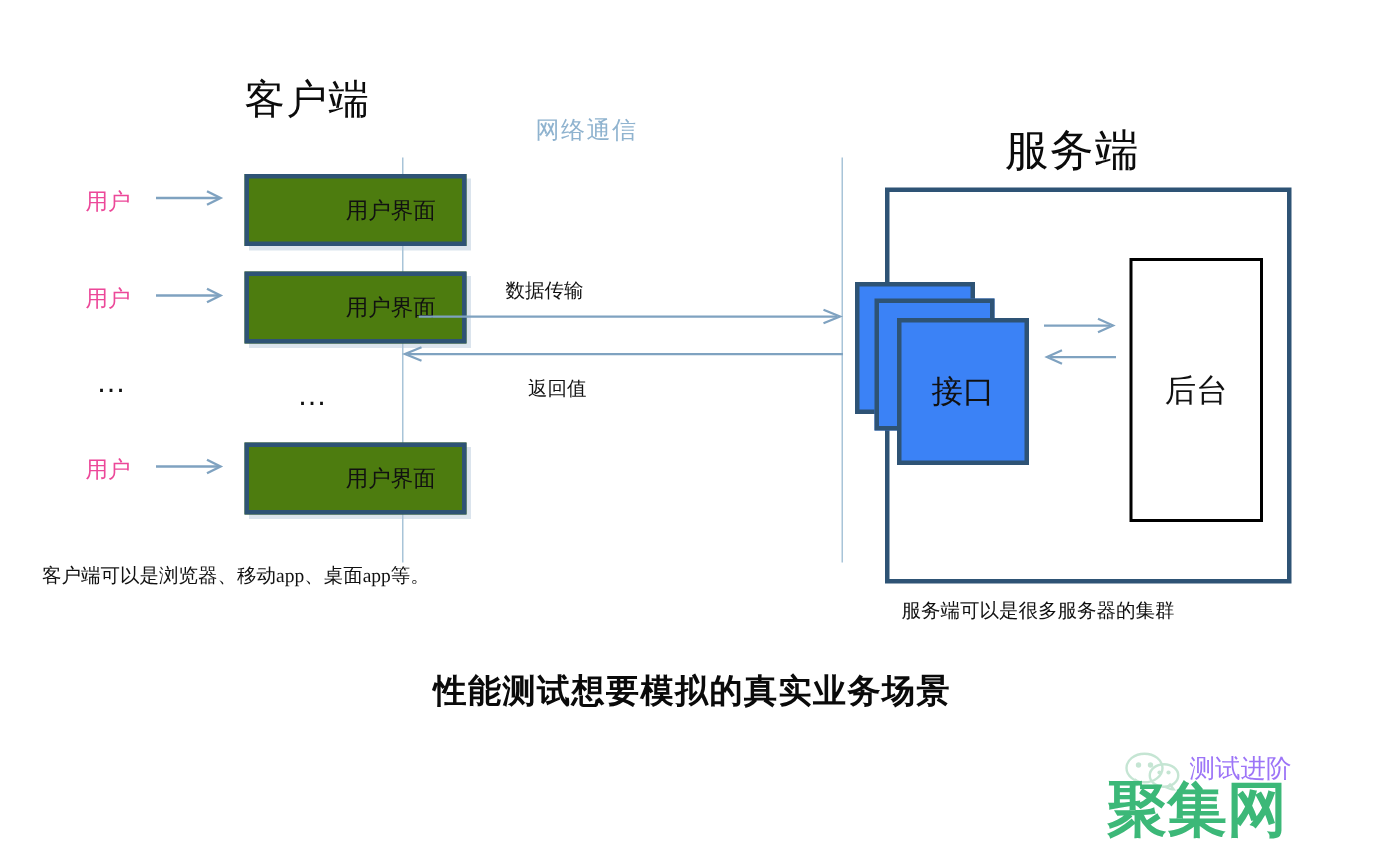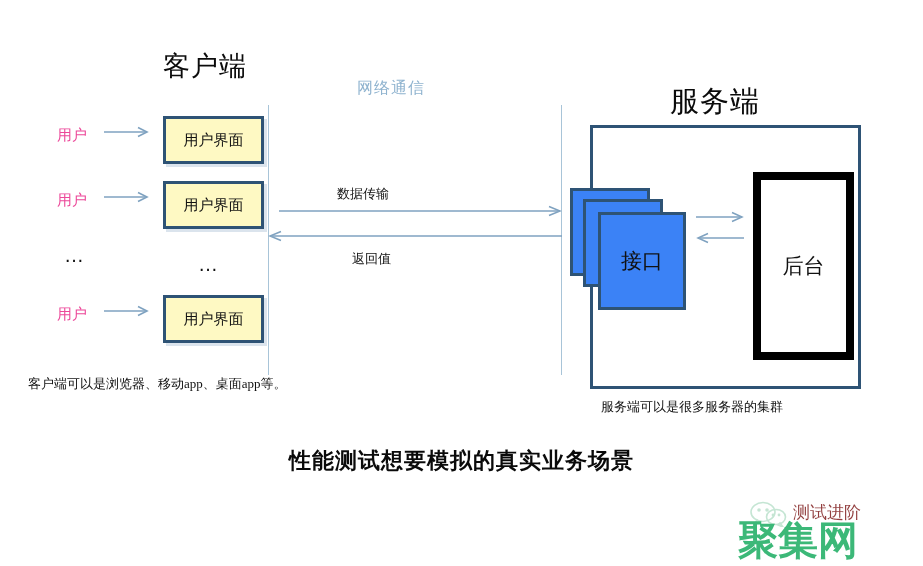--- a/index.html
+++ b/index.html
@@ -69,28 +69,29 @@
   #user-arrow-0 { top: 126px; }
   #user-arrow-1 { top: 191px; }
   #user-arrow-2 { top: 305px; }
 
   
   .ui-box {
     left: 163px;
     width: 95px;
     height: 42px;
     border: 3px solid #2e5375;
-    background: #fef9c3;
+    background: #4d7c0f;
     box-shadow: 3px 3px 0 rgba(175,196,214,0.45);
     display: flex;
     align-items: center;
     justify-content: center;
     font-size: 15px;
     color: #111111;
     white-space: nowrap;
+    padding-left: 47px;
   }
   #ui-box-0 { top: 116px; }
   #ui-box-1 { top: 181px; }
   #ui-box-2 { top: 295px; }
 
   
   .ellipsis {
     font-size: 20px;
     line-height: 20px;
     letter-spacing: 3px;
@@ -137,21 +138,21 @@
     justify-content: center;
     font-size: 21px;
     color: #111111;
     white-space: nowrap;
   }
 
   
   #backend-box {
     left: 753px; top: 172px;
     width: 85px; height: 172px;
-    border: 8px solid #000000;
+    border: 2px solid #000000;
     background: #ffffff;
     display: flex;
     align-items: center;
     justify-content: center;
     font-size: 21px;
     color: #111111;
     white-space: nowrap;
   }
 
   
@@ -183,21 +184,21 @@
     letter-spacing: 1px;
   }
 
   
   #watermark { left: 735px; top: 497px; width: 185px; height: 66px; }
   #wm-wechat-icon { left: 14px; top: 4px; width: 40px; height: 26px; opacity: 0.45; }
   #wm-account-name {
     left: 58px; top: 4px;
     font-size: 17px;
     line-height: 24px;
-    color: #7f1d1d;
+    color: #8b5cf6;
     font-family: "Liberation Sans", "DejaVu Sans", sans-serif;
     white-space: nowrap;
     opacity: 0.85;
   }
   #wm-site-name {
     left: 3px; top: 24px;
     font-size: 40px;
     line-height: 38px;
     font-family: "Liberation Sans", "DejaVu Sans", sans-serif;
     font-weight: bold;

